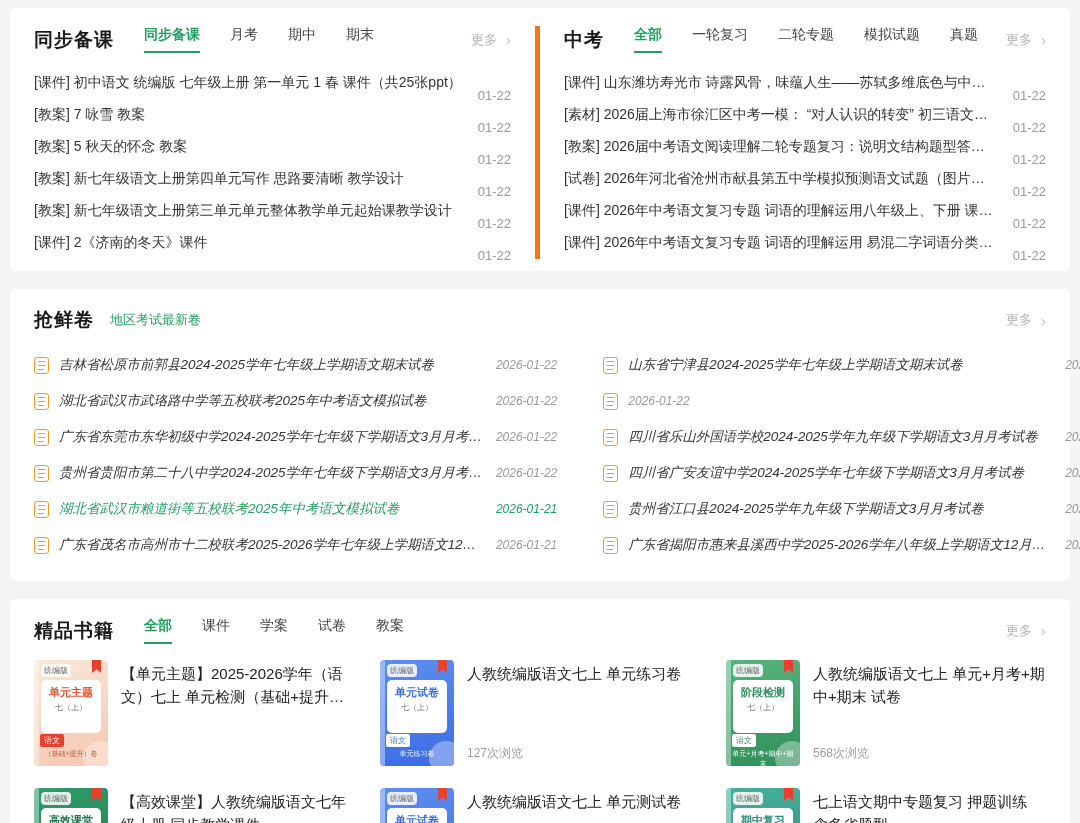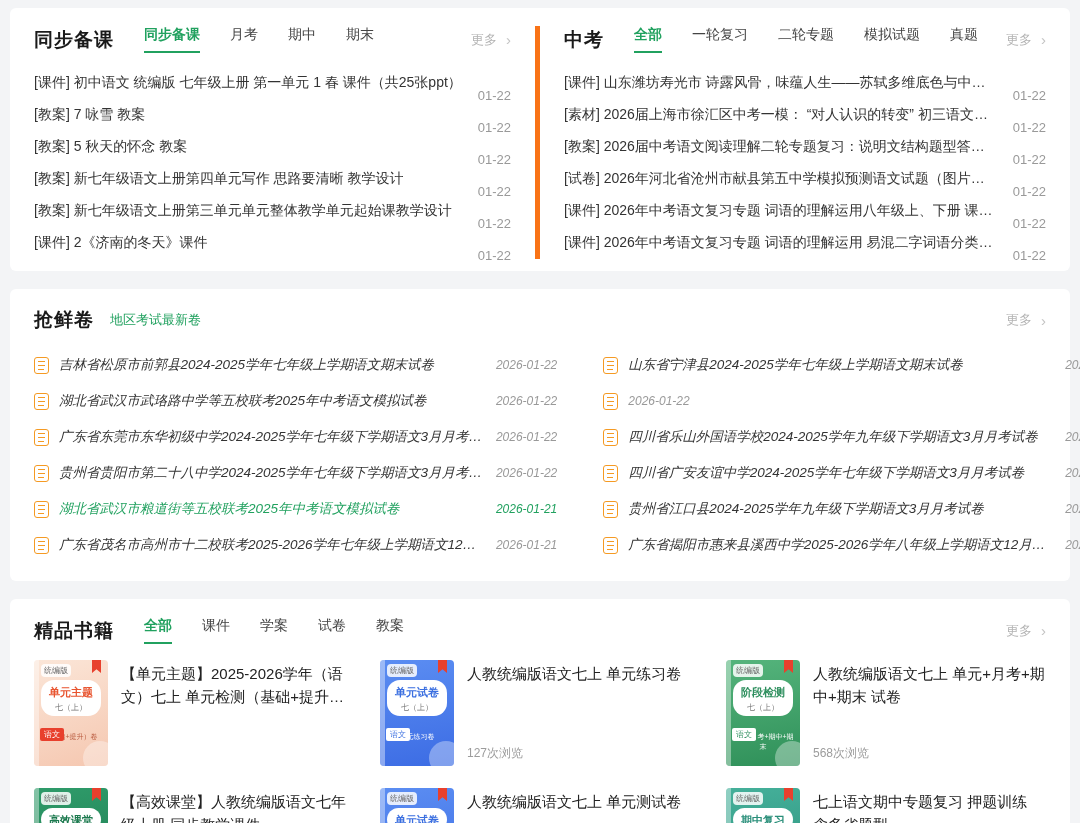--- a/index.html
+++ b/index.html
@@ -48,25 +48,25 @@
 
   
   .books-card { padding:18px 24px 24px; height:260px; }
   .books-grid { display:grid; grid-template-columns:repeat(3,1fr); column-gap:26px; row-gap:22px; margin-top:16px; }
   .book-card { display:flex; gap:13px; cursor:pointer; }
   .cover { width:74px; height:106px; border-radius:4px; position:relative; flex-shrink:0; overflow:hidden; }
   .cover::before { content:""; position:absolute; left:0; top:0; bottom:0; width:5px; background:rgba(255,255,255,.4); }
   .cover::after { content:""; position:absolute; right:-9px; bottom:-9px; width:34px; height:34px; border-radius:50%; background:rgba(255,255,255,.35); }
   .cover-ribbon { position:absolute; top:0; right:7px; width:9px; height:13px; background:#e8402d; clip-path:polygon(0 0,100% 0,100% 100%,50% 72%,0 100%); z-index:2; }
   .cover-tag { position:absolute; top:4px; left:7px; font-size:8px; padding:1px 3px; border-radius:4px; background:rgba(255,255,255,.85); color:#666; z-index:2; }
-  .cover-box { margin:20px 7px 16px; background:#fff; border-radius:13px; padding:5px 2px 3px; text-align:center; position:relative; z-index:1; }
+  .cover-box { margin:20px 7px 16px; background:#fff; border-radius:5px; padding:5px 2px 20px; text-align:center; position:relative; z-index:1; }
   .cover-line1 { font-size:11px; font-weight:700; }
   .cover-line2 { font-size:8px; color:#777; margin-top:2px; }
   .cover-line3 { position:relative; z-index:1; text-align:center; font-size:7px; margin-top:5px; color:#fff; padding:0 4px; }
-  .cover-badge { position:absolute; left:6px; bottom:25px; font-size:8px; padding:1px 4px; border-radius:2px; background:#e8402d; color:#fff; z-index:2; }
+  .cover-badge { position:absolute; left:6px; bottom:19px; font-size:8px; padding:1px 4px; border-radius:2px; background:#e8402d; color:#fff; z-index:2; }
   .cover-badge:empty { display:none; }
 
   .cover-red { background:linear-gradient(160deg,#fbe6d8,#f5c7b0); }
   .cover-red .cover-line1 { color:#e8542f; }
   .cover-red .cover-line3 { color:#b95a3e; }
   .cover-blue { background:linear-gradient(170deg,#5b8df2,#3c6ce4); }
   .cover-blue .cover-line1 { color:#3b6fe0; }
   .cover-blue .cover-badge { background:#fff; color:#3b6fe0; }
   .cover-green { background:linear-gradient(170deg,#55b47c,#2f9059); }
   .cover-green .cover-line1 { color:#2e8f5e; }

